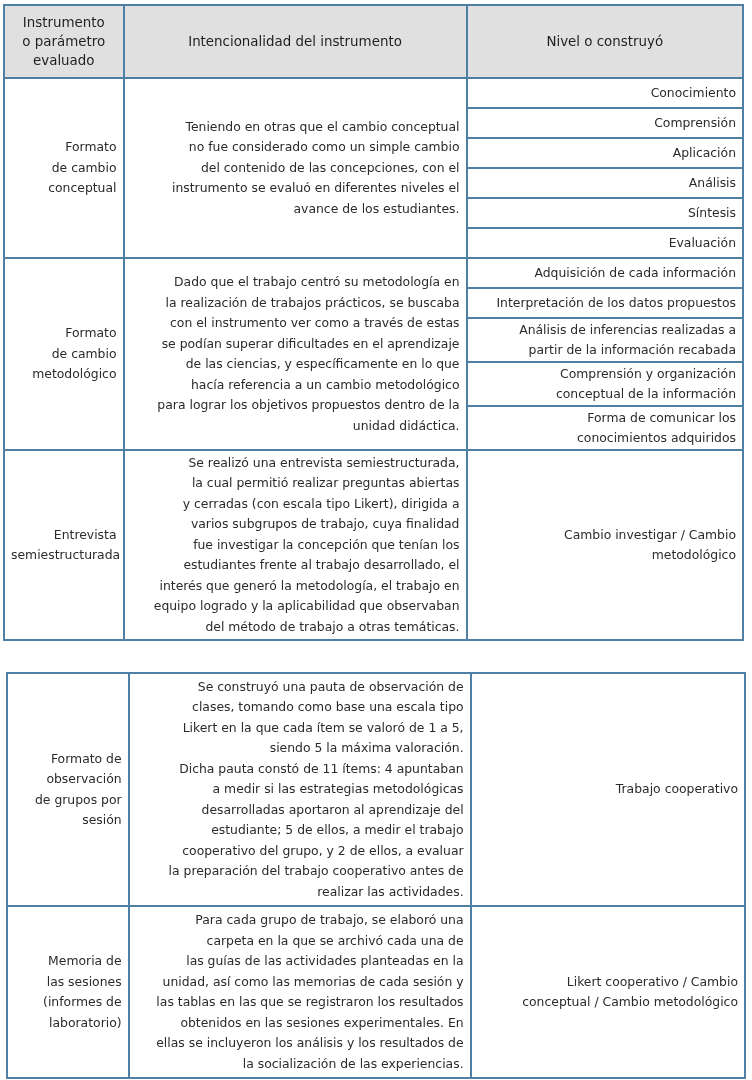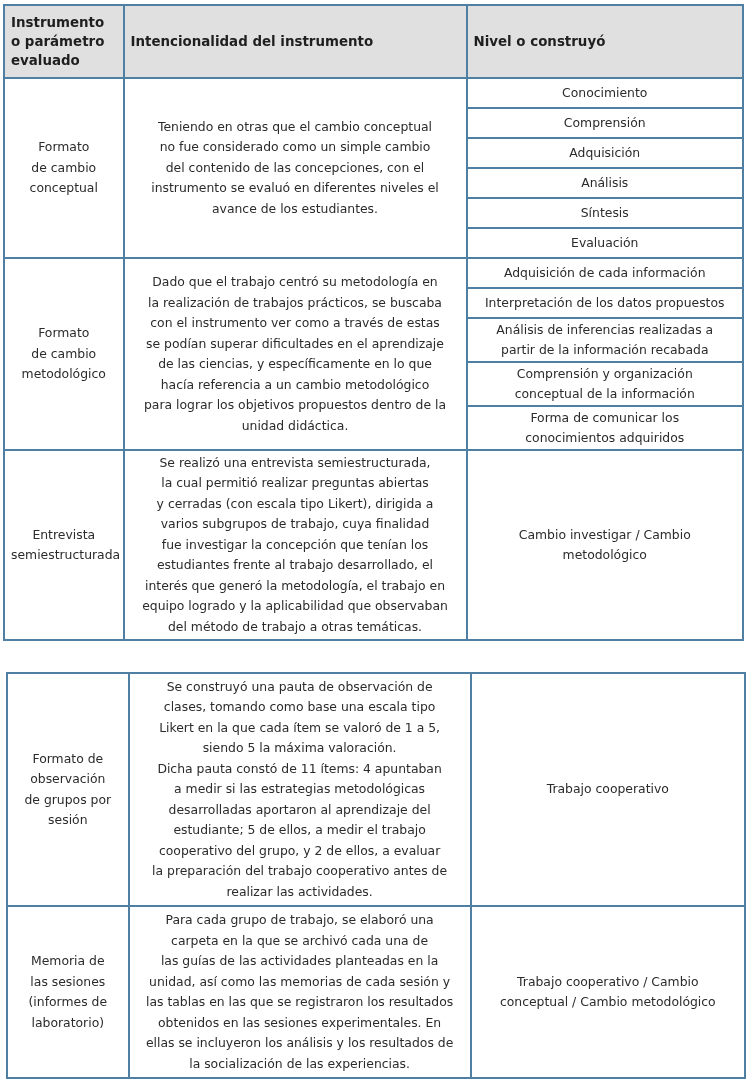--- a/index.html
+++ b/index.html
@@ -1,23 +1,23 @@
 <!DOCTYPE html>
 <html><head>
 <meta charset="utf-8">
 <style>
   html, body { margin: 0; padding: 0; background: #ffffff; }
   body { width: 752px; height: 1080px; position: relative; overflow: hidden;
          font-family: "DejaVu Sans", sans-serif; color: #2b2b2b; }
   table { border-collapse: collapse; table-layout: fixed; position: absolute; }
   td, th { border: 2px solid #4f7fa3; padding: 0 6px; vertical-align: middle;
-           font-size: 12.4px; line-height: 20.5px; font-weight: normal; text-align: center; }
+           font-size: 12.4px; line-height: 20.5px; font-weight: normal; text-align: right; }
   #upper { left: 3px; top: 4px; width: 741px; }
   #lower { left: 6px; top: 672px; width: 740px; }
-  th { background: #e0e0e0; color: #1f1f1f; font-weight: bold; text-align: left; font-size: 13.4px; line-height: 19px; }
+  th { background: #e0e0e0; color: #1f1f1f; font-weight: normal; text-align: center; font-size: 13.4px; line-height: 19px; }
   .c1 { width: 115px; }
   .c2 { width: 330px; }
   .c3 { width: 266px; }
   #lower .c1 { width: 117px; }
   #lower .c2 { width: 329px; }
   #lower .c3 { width: 264px; }
   td.dim { height: 26px; padding-top: 1px; padding-bottom: 1px; }
   td.dim2 { height: 42px; }
   .txt { white-space: pre-line; }
 </style>
@@ -49,21 +49,21 @@
 no fue considerado como un simple cambio
 del contenido de las concepciones, con el
 instrumento se evaluó en diferentes niveles el
 avance de los estudiantes.</td>
       <td class="dim txt">Conocimiento</td>
     </tr>
     <tr>
         <td class="dim txt">Comprensión</td>
       </tr>
     <tr>
-        <td class="dim txt">Adquisición</td>
+        <td class="dim txt">Aplicación</td>
       </tr>
     <tr>
         <td class="dim txt">Análisis</td>
       </tr>
     <tr>
         <td class="dim txt">Síntesis</td>
       </tr>
     <tr>
         <td class="dim txt">Evaluación</td>
       </tr>
@@ -149,17 +149,17 @@
 (informes de
 laboratorio)</td>
       <td class="txt">Para cada grupo de trabajo, se elaboró una
 carpeta en la que se archivó cada una de
 las guías de las actividades planteadas en la
 unidad, así como las memorias de cada sesión y
 las tablas en las que se registraron los resultados
 obtenidos en las sesiones experimentales. En
 ellas se incluyeron los análisis y los resultados de
 la socialización de las experiencias.</td>
-      <td class="txt">Trabajo cooperativo / Cambio
+      <td class="txt">Likert cooperativo / Cambio
 conceptual / Cambio metodológico</td>
     </tr>
   </tbody>
 </table>
 
 </body></html>

